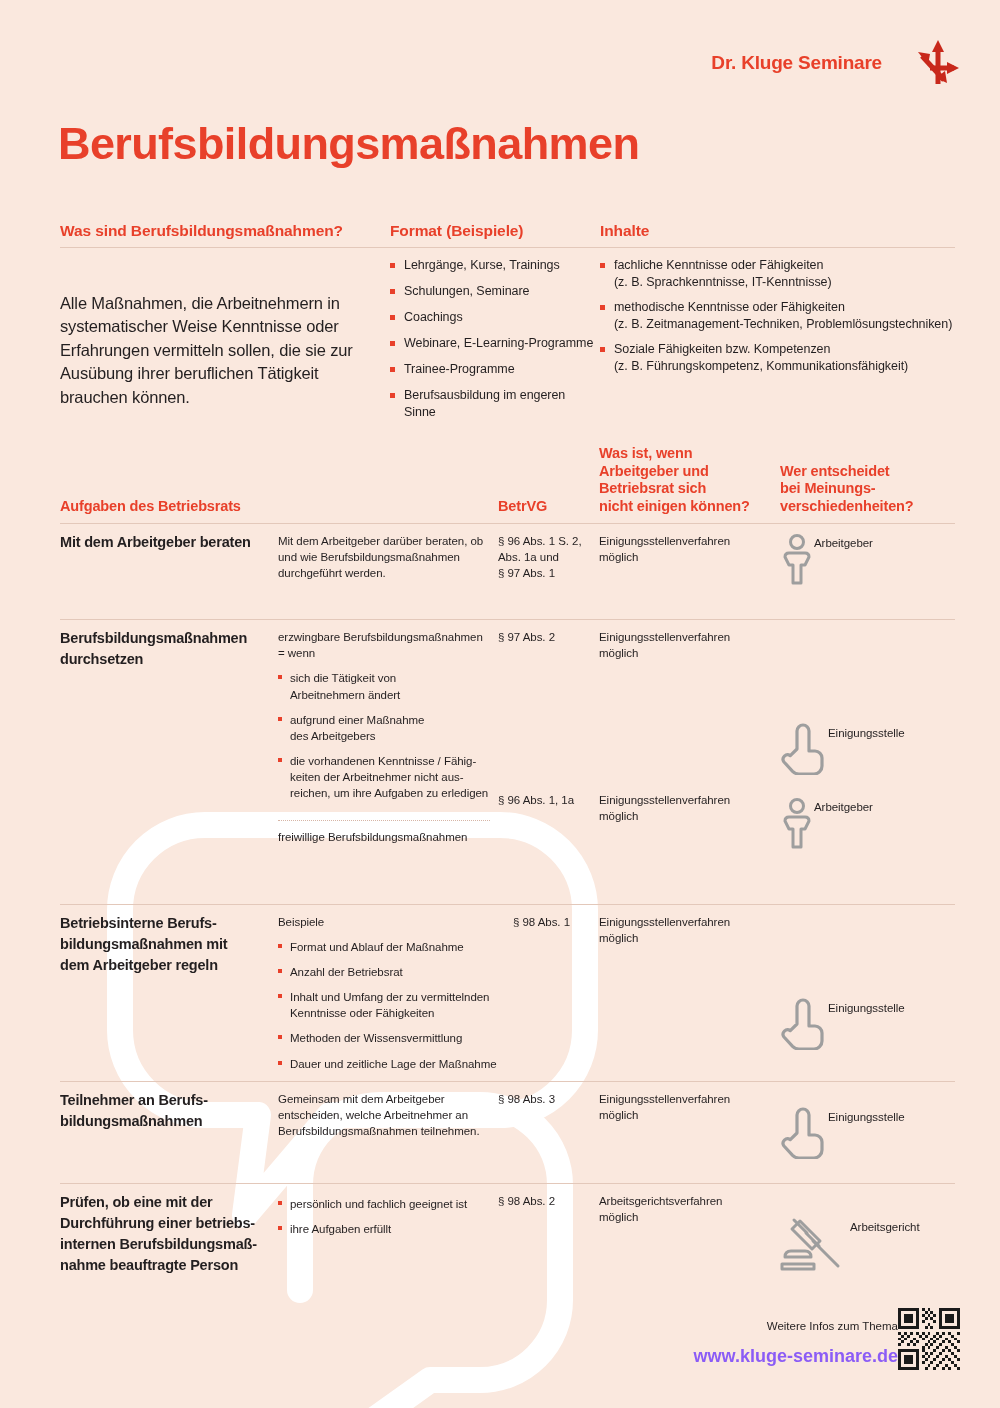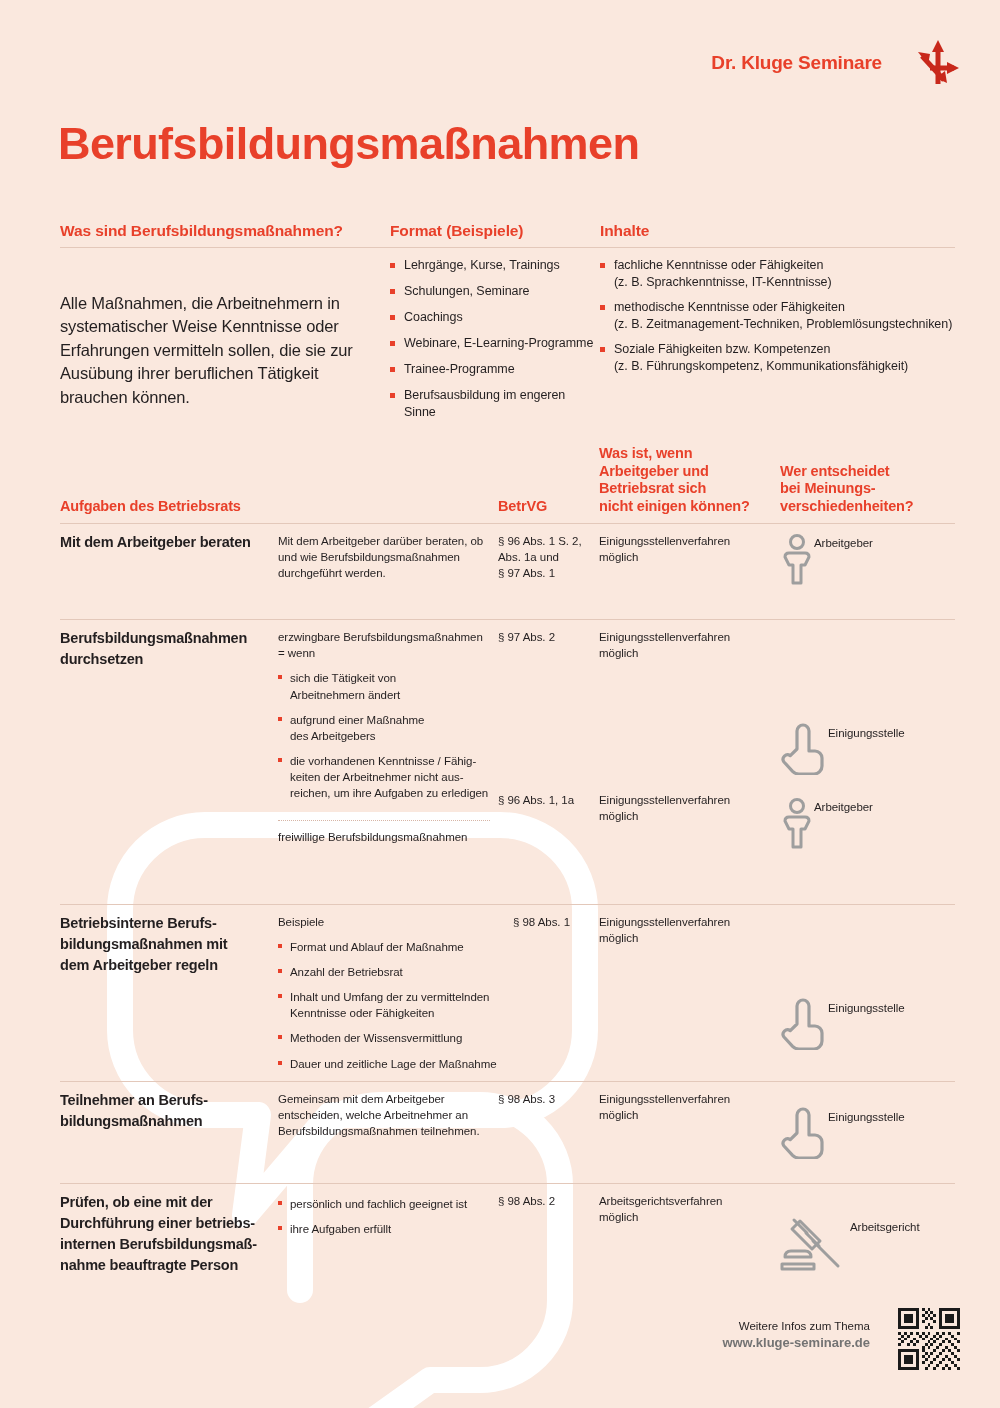--- a/index.html
+++ b/index.html
@@ -182,30 +182,30 @@
     letter-spacing: -0.05px;
   }
   svg.glyph { display: block; }
 
   
   .footer {
     position: absolute;
     right: 40px; bottom: 38px;
     display: flex;
     align-items: flex-start;
-    gap: 28px;
+    gap: 0;
     z-index: 3;
   }
   .footer-text { text-align: right; padding-top: 12px; }
   .footer-line1 { font-size: 11.5px; }
   .footer-line2 {
-    font-size: 13px;
+    font-size: 18px;
     font-weight: bold;
-    color: #737373;
-    margin-top: 3px;
+    color: #8b5cf6;
+    margin-top: 14px;
   }
   .qr { width: 62px; height: 62px; }
 </style>
 </head>
 <body>
 
 <div id="page">
 
   <svg class="watermark" viewBox="0 0 1000 1408">
     <g fill="none" stroke="#ffffff" stroke-width="26" stroke-linecap="round" stroke-linejoin="round">

